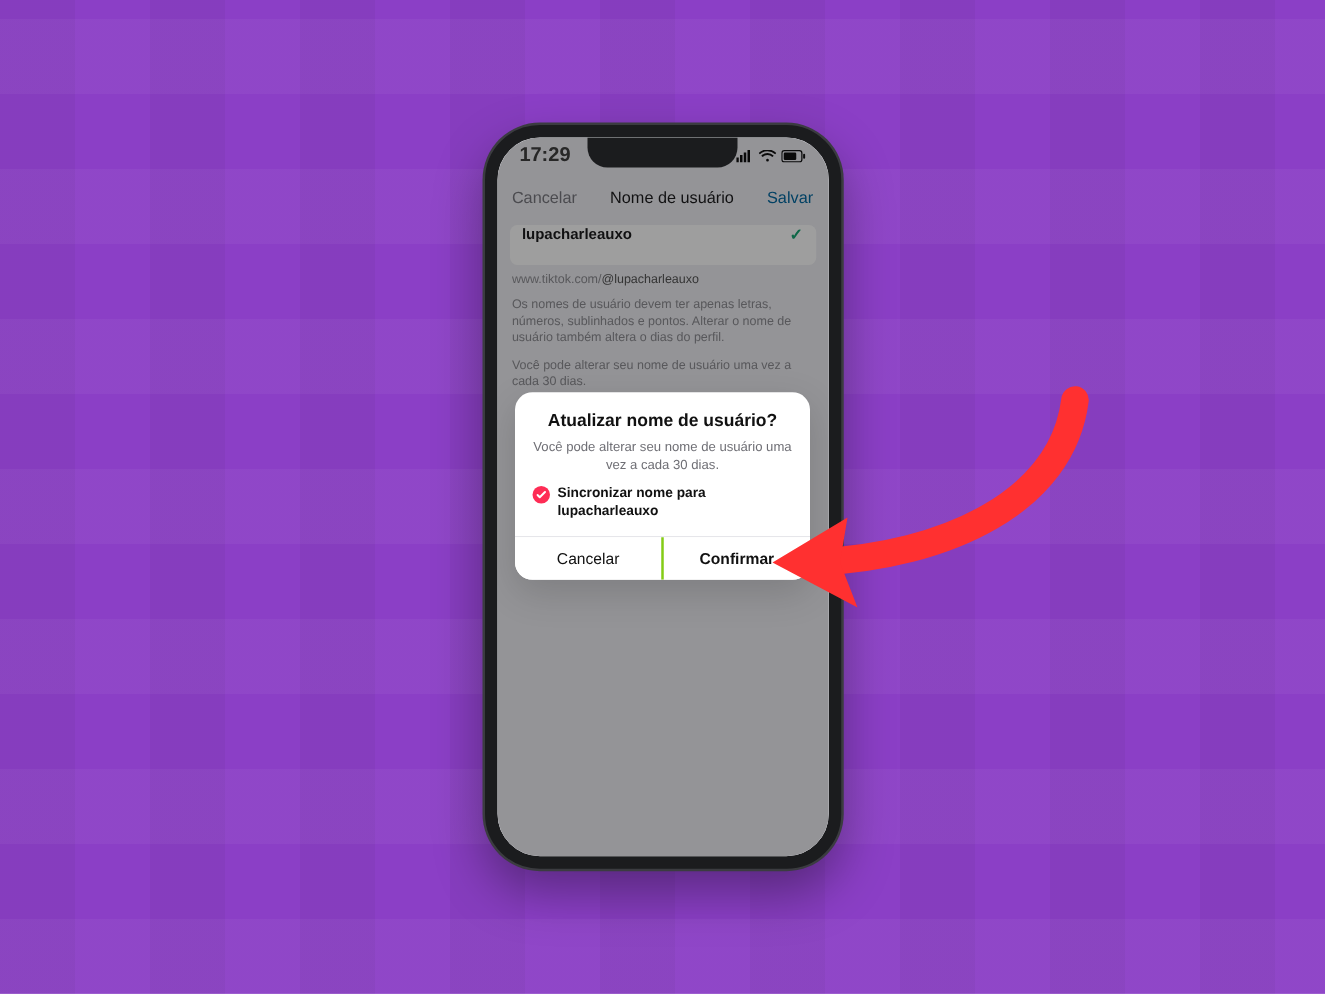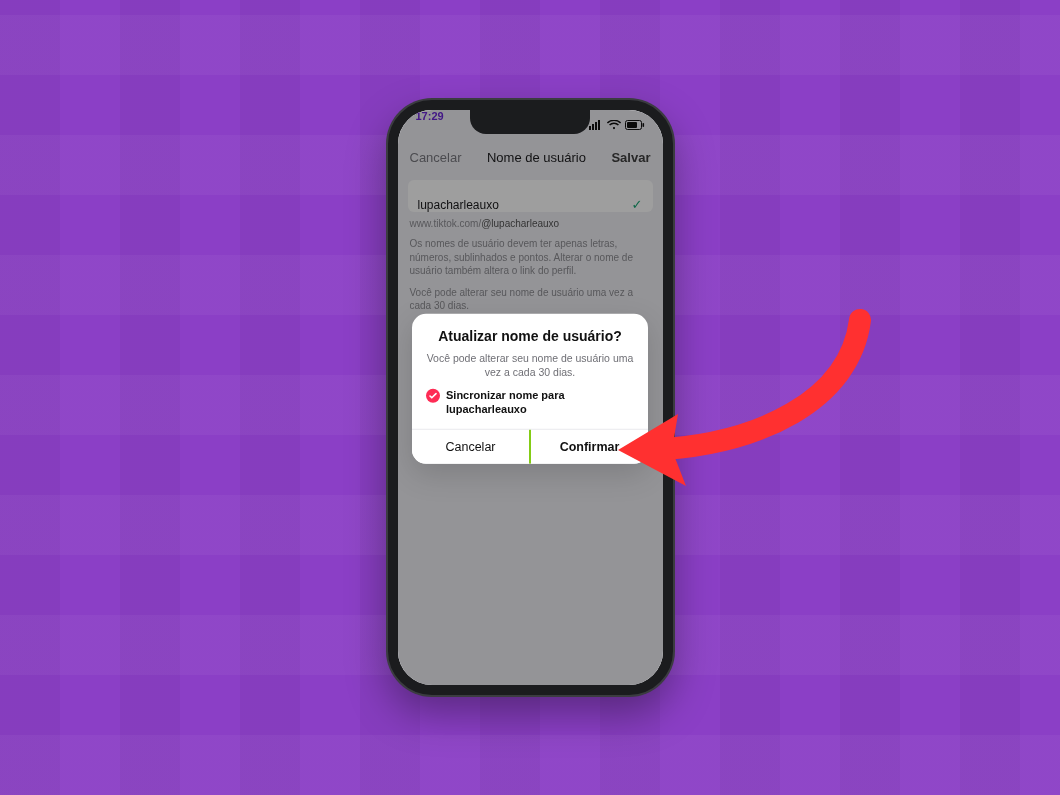--- a/index.html
+++ b/index.html
@@ -34,41 +34,41 @@
     z-index:50;
   }
 
   .screen {
     position:absolute; inset:0;
     background:#efeff4;
   }
 
   
   .statusbar {
-    height:30px; display:flex; justify-content:space-between;
-    padding:0 18px; font-size:11px; font-weight:600; color:#6d28d9;
+    height:30px; display:flex; align-items:center; justify-content:space-between;
+    padding:0 18px; font-size:16px; font-weight:600; color:#404040;
   }
   .sb-right { display:flex; gap:4px; align-items:center; }
   .sb-right svg { display:block; }
 
   
   .navbar {
     height:34px; display:flex; align-items:center; justify-content:space-between;
     padding:0 12px; font-size:13px;
   }
   .nav-cancel { color:#7a7a80; }
   .nav-title { font-weight:400; color:#1c1c1e; }
-  .nav-save { color:#404040; font-weight:700; }
+  .nav-save { color:#0369a1; font-weight:400; }
 
   
   .content { padding:6px 10px 0; font-size:10px; color:#8e8e93; }
   .field {
     background:#fff; border-radius:6px; height:32px;
-    display:flex; align-items:flex-end; padding:0 10px;
-    font-size:12px; color:#1c1c1e; position:relative;
+    display:flex; align-items:flex-start; padding:0 10px;
+    font-size:12px; color:#1c1c1e; position:relative;font-weight:bold;
   }
   .field-check { position:absolute; right:10px; color:#17a673; font-size:13px; }
   .linkline { margin:6px 2px 0; font-size:10px; color:#8e8e93; }
   .linkline .handle { color:#555; }
   .helptext { margin:8px 2px 0; line-height:1.35; }
   .helptext2 { margin:8px 2px 0; line-height:1.35; }
 
   
   .dim {
     position:absolute; inset:0; background:rgba(0,0,0,.38); z-index:20;
@@ -140,21 +140,21 @@
       </div>
 
       <div class="content">
         <div class="field">
           <span>lupacharleauxo</span>
           <span class="field-check">✓</span>
         </div>
         <div class="linkline">
           <span>www.tiktok.com/</span><span class="handle">@lupacharleauxo</span>
         </div>
-        <div class="helptext">Os nomes de usuário devem ter apenas letras, números, sublinhados e pontos. Alterar o nome de usuário também altera o link do perfil.</div>
+        <div class="helptext">Os nomes de usuário devem ter apenas letras, números, sublinhados e pontos. Alterar o nome de usuário também altera o dias do perfil.</div>
         <div class="helptext2">Você pode alterar seu nome de usuário uma vez a cada 30 dias.</div>
       </div>
 
       <div class="dim"></div>
 
       <div class="alert">
         <div class="alert-body">
           <div class="alert-title">Atualizar nome de usuário?</div>
           <div class="alert-msg">Você pode alterar seu nome de usuário uma vez a cada 30 dias.</div>
           <div class="alert-sync">

